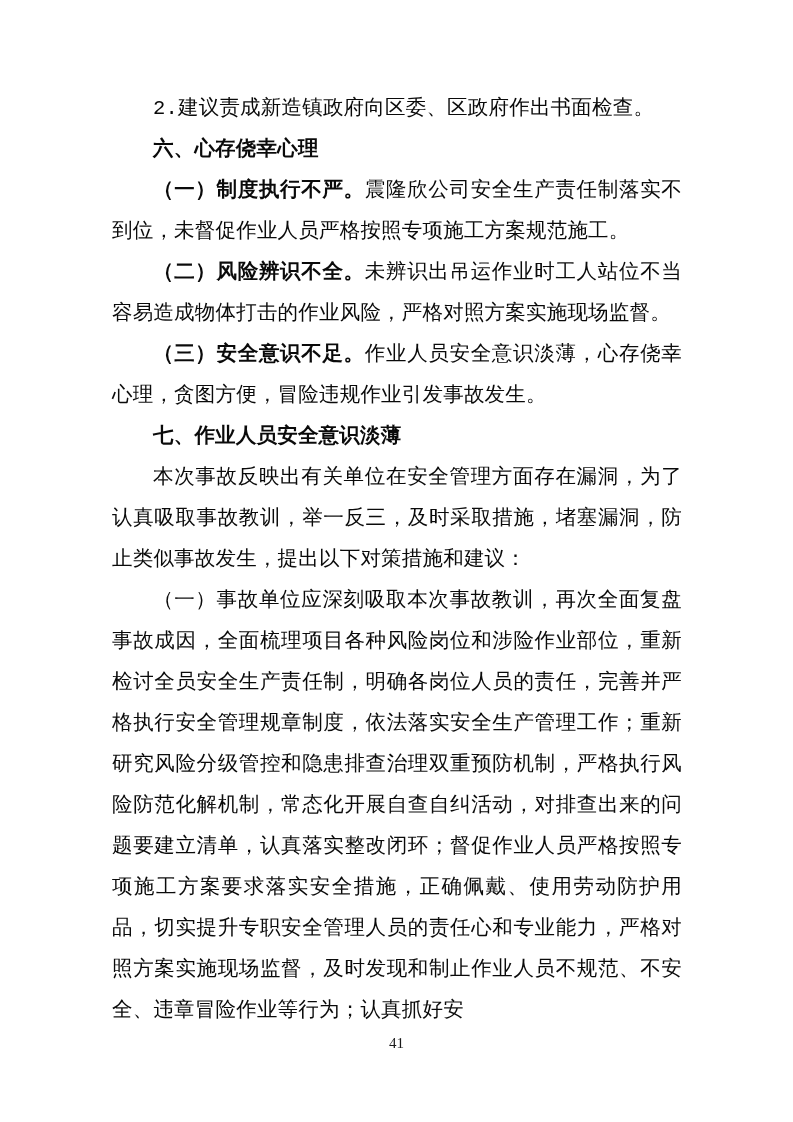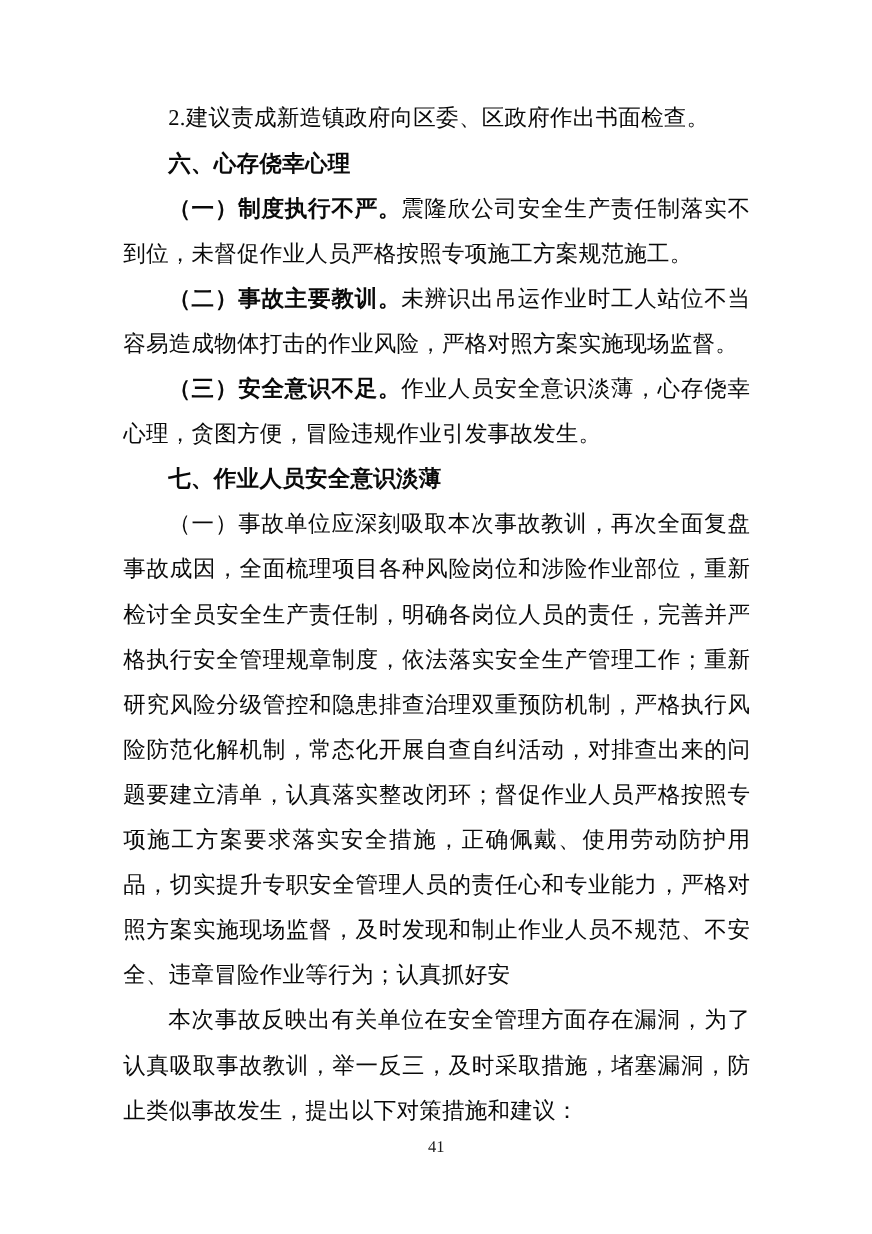--- a/index.html
+++ b/index.html
@@ -24,21 +24,21 @@
     top: 88px;
     width: 570px;
   }
   p {
     margin: 0 0 0 0;
     font-size: 20.5px;
     line-height: 41px;
     text-align: justify;
     text-justify: inter-ideograph;
     letter-spacing: 0.2px;
-    font-family: Liberation Serif, serif;
+    font-family: Liberation Mono, monospace;
   }
   .indent {
     text-indent: 41px;
   }
   .heading {
     font-weight: bold;
     text-indent: 41px;
     font-size: 20.5px;
     line-height: 41px;
   }
@@ -61,26 +61,26 @@
 
 <div class="page">
   <div class="content">
 
     <p class="indent">2.建议责成新造镇政府向区委、区政府作出书面检查。</p>
 
     <p class="heading">六、心存侥幸心理</p>
 
     <p class="indent"><span class="bold-lead">（一）制度执行不严。</span><span>震隆欣公司安全生产责任制落实不到位，未督促作业人员严格按照专项施工方案规范施工。</span></p>
 
-    <p class="indent"><span class="bold-lead">（二）事故主要教训。</span><span>未辨识出吊运作业时工人站位不当容易造成物体打击的作业风险，严格对照方案实施现场监督。</span></p>
+    <p class="indent"><span class="bold-lead">（二）风险辨识不全。</span><span>未辨识出吊运作业时工人站位不当容易造成物体打击的作业风险，严格对照方案实施现场监督。</span></p>
 
     <p class="indent"><span class="bold-lead">（三）安全意识不足。</span><span>作业人员安全意识淡薄，心存侥幸心理，贪图方便，冒险违规作业引发事故发生。</span></p>
 
     <p class="heading">七、作业人员安全意识淡薄</p>
 
+    <p class="indent">本次事故反映出有关单位在安全管理方面存在漏洞，为了认真吸取事故教训，举一反三，及时采取措施，堵塞漏洞，防止类似事故发生，提出以下对策措施和建议：</p>
+
     <p class="indent">（一）事故单位应深刻吸取本次事故教训，再次全面复盘事故成因，全面梳理项目各种风险岗位和涉险作业部位，重新检讨全员安全生产责任制，明确各岗位人员的责任，完善并严格执行安全管理规章制度，依法落实安全生产管理工作；重新研究风险分级管控和隐患排查治理双重预防机制，严格执行风险防范化解机制，常态化开展自查自纠活动，对排查出来的问题要建立清单，认真落实整改闭环；督促作业人员严格按照专项施工方案要求落实安全措施，正确佩戴、使用劳动防护用品，切实提升专职安全管理人员的责任心和专业能力，严格对照方案实施现场监督，及时发现和制止作业人员不规范、不安全、违章冒险作业等行为；认真抓好安</p>
-
-    <p class="indent">本次事故反映出有关单位在安全管理方面存在漏洞，为了认真吸取事故教训，举一反三，及时采取措施，堵塞漏洞，防止类似事故发生，提出以下对策措施和建议：</p>
 
   </div>
 
   <div class="pagenum">41</div>
 </div>
 
 </body></html>

